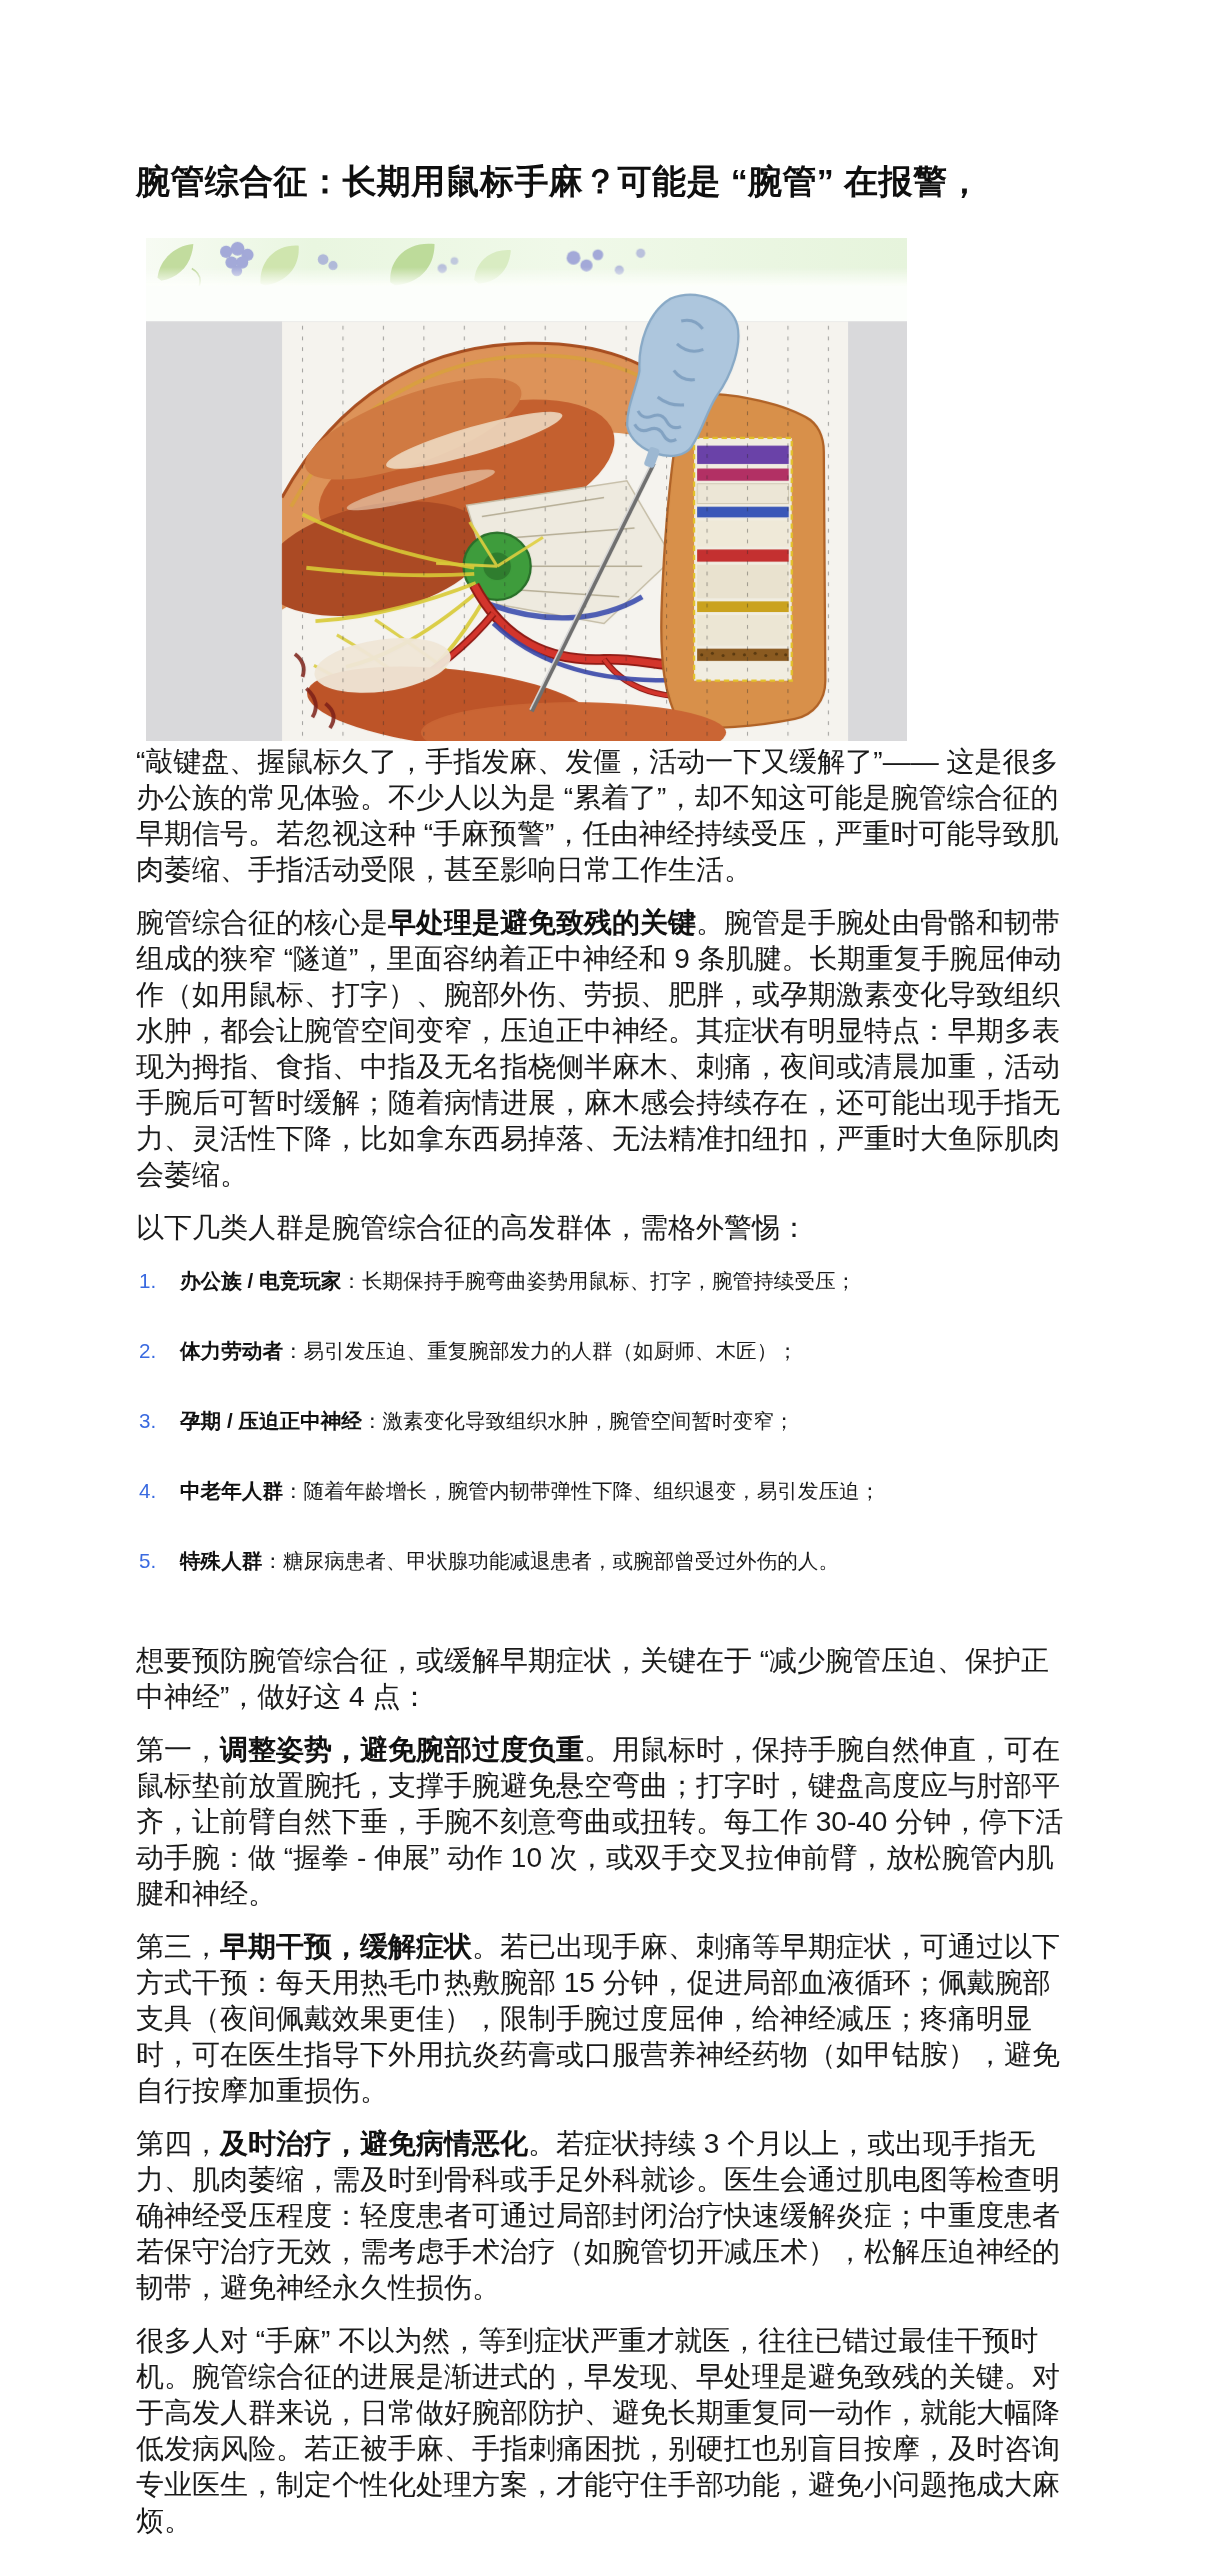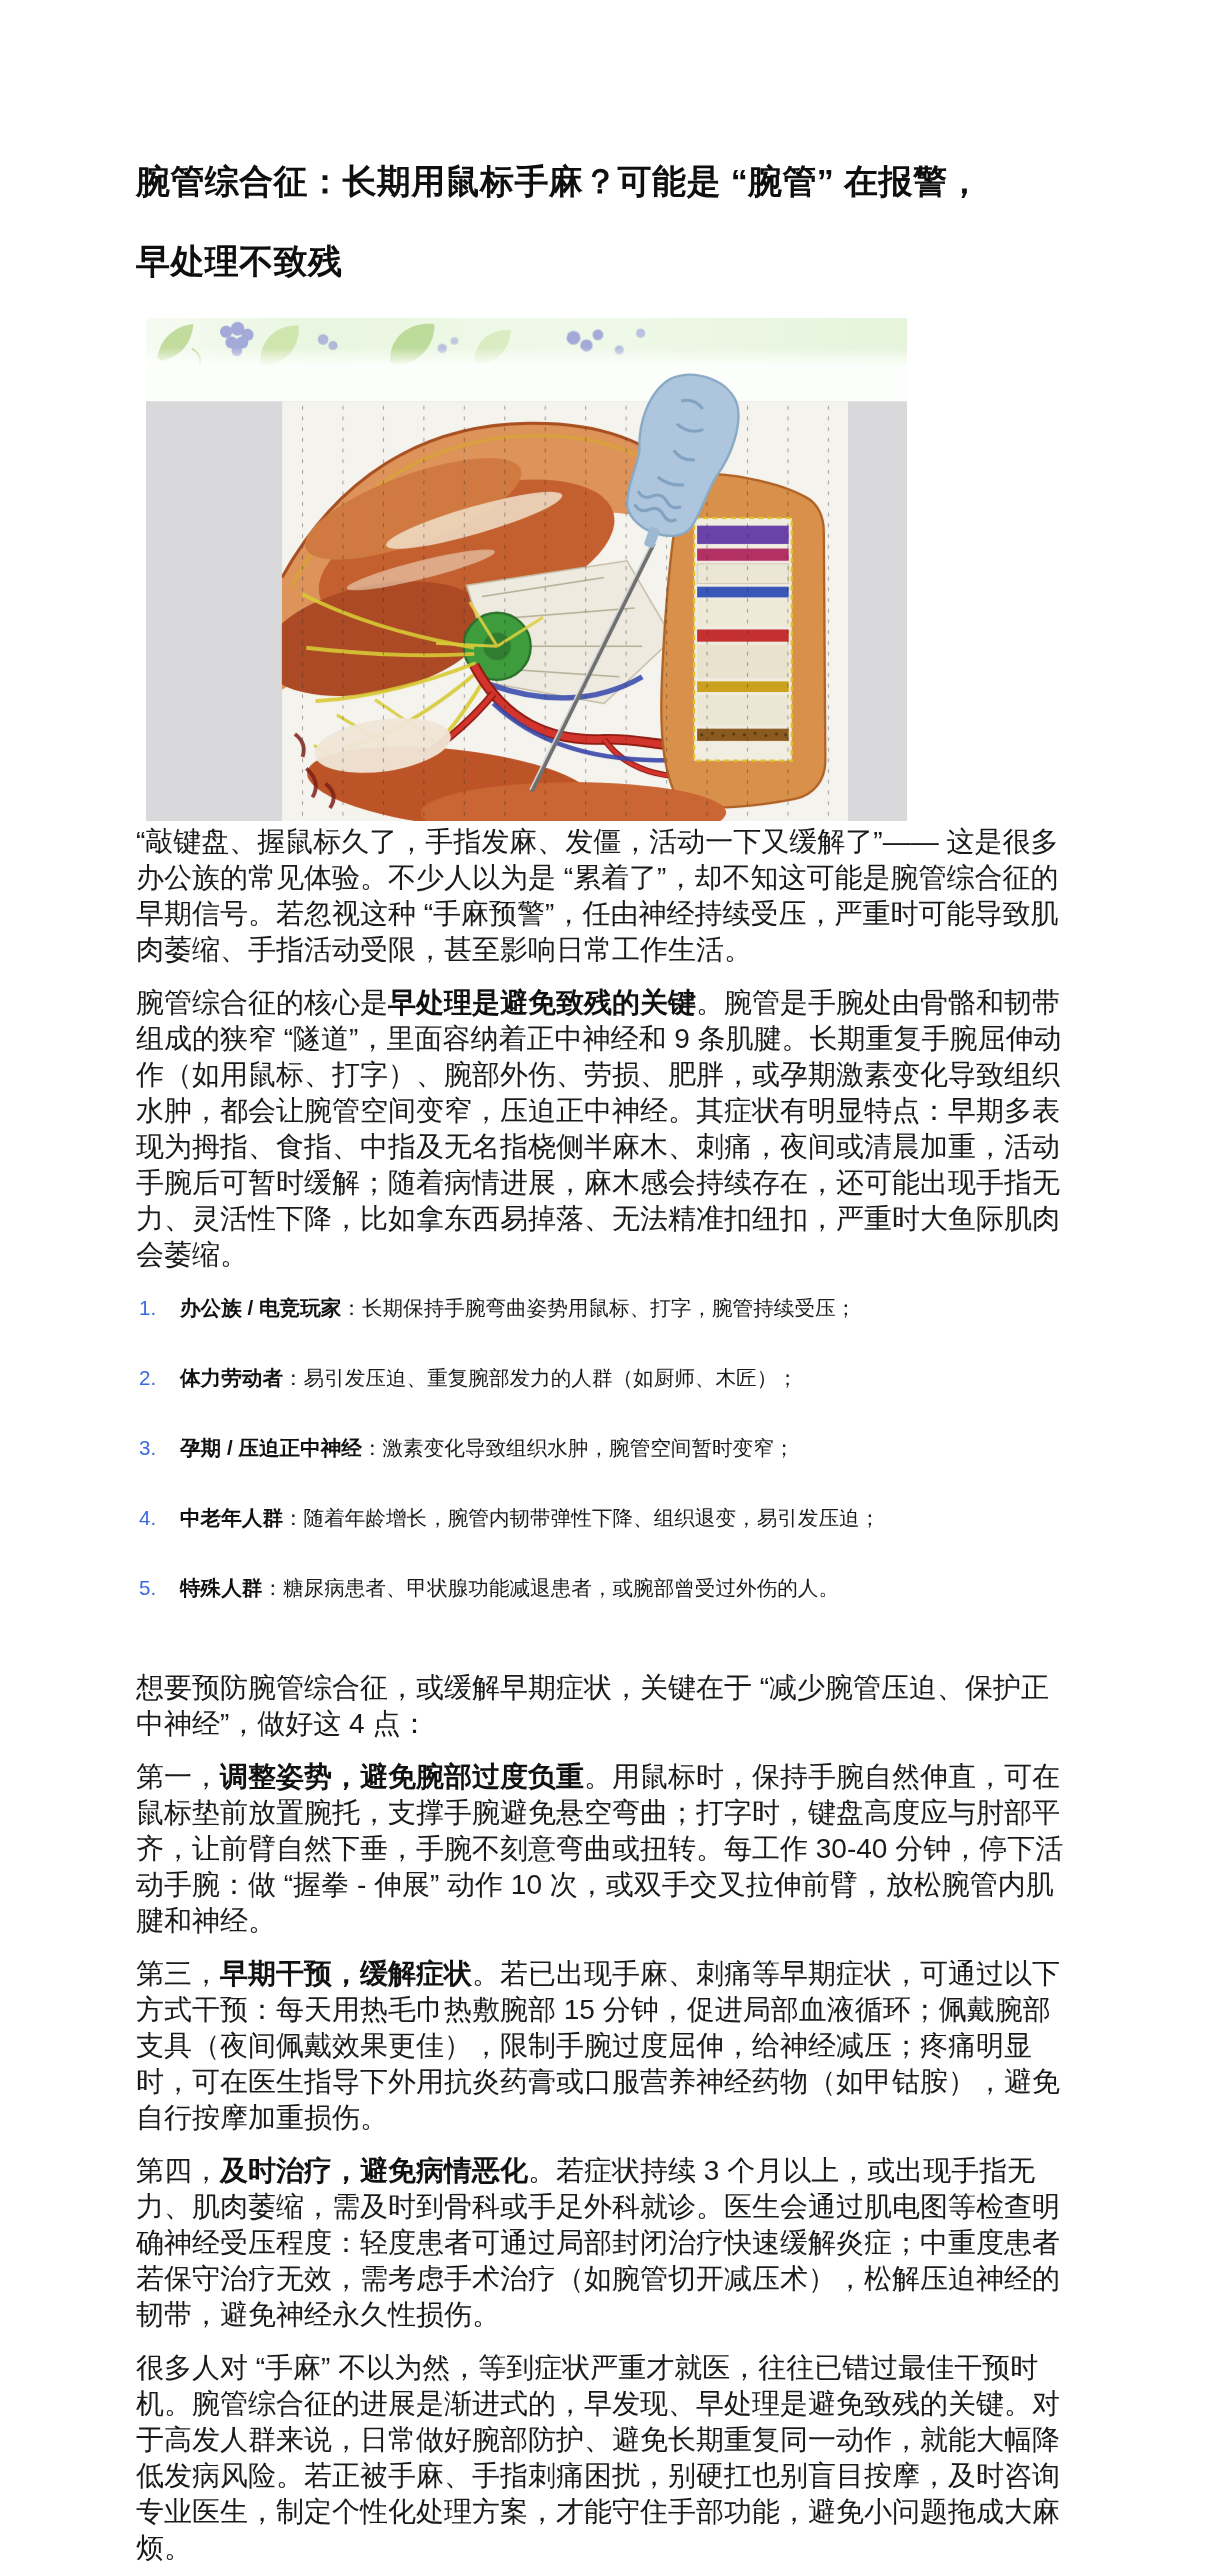--- a/index.html
+++ b/index.html
@@ -20,21 +20,20 @@
   .list-num { position:absolute; left:3.1px; top:0; color:#3a6ae0; font-weight:400; }
 </style>
 <title>腕管综合征：长期用鼠标手麻？可能是 “腕管” 在报警，早处理不致残</title></head>
 <body>
 
 <div class="sheet">
   <div class="content">
 
     <h1 style="margin:0;">
       <div class="title-line">腕管综合征：长期用鼠标手麻？可能是 “腕管” 在报警，</div>
-      <div class="title-line">早处理不致残</div>
     </h1>
 
     <figure class="hero">
       <svg width="761" height="503" viewBox="0 0 997 659" xmlns="http://www.w3.org/2000/svg">
         <defs>
           <linearGradient id="bannerGrad" x1="0" y1="0" x2="1" y2="0">
             <stop offset="0" stop-color="#f7fbf3"></stop>
             <stop offset="0.22" stop-color="#e9f6e0"></stop>
             <stop offset="0.55" stop-color="#f0f9e9"></stop>
             <stop offset="1" stop-color="#e6f4dc"></stop>
@@ -210,20 +209,21 @@
             <path d="M-36,76 q10,9 20,0 q10,-9 20,0 q10,9 18,0"></path>
           </g>
           <rect x="-7" y="96" width="14" height="26" rx="4" fill="#9db8d2"></rect>
         </g>
       </svg>
     </figure>
 
     <div class="article-body">
         <p class=""><span class="seg">“敲键盘、握鼠标久了，手指发麻、发僵，活动一下又缓解了”—— 这是很多办公族的常见体验。不少人以为是 “累着了”，却不知这可能是腕管综合征的早期信号。若忽视这种 “手麻预警”，任由神经持续受压，严重时可能导致肌肉萎缩、手指活动受限，甚至影响日常工作生活。</span></p>
         <p class=""><span class="seg">腕管综合征的核心是</span><span class="seg bold">早处理是避免致残的关键</span><span class="seg">。腕管是手腕处由骨骼和韧带组成的狭窄 “隧道”，里面容纳着正中神经和 9 条肌腱。长期重复手腕屈伸动作（如用鼠标、打字）、腕部外伤、劳损、肥胖，或孕期激素变化导致组织水肿，都会让腕管空间变窄，压迫正中神经。其症状有明显特点：早期多表现为拇指、食指、中指及无名指桡侧半麻木、刺痛，夜间或清晨加重，活动手腕后可暂时缓解；随着病情进展，麻木感会持续存在，还可能出现手指无力、灵活性下降，比如拿东西易掉落、无法精准扣纽扣，严重时大鱼际肌肉会萎缩。</span></p>
+        <p class=""><span class="seg">以下几类人群是腕管综合征的高发群体，需格外警惕：</span></p>
         <ol class="numbered-list">
           <li><span class="list-num">1.</span><span class="seg bold">办公族 / 电竞玩家</span><span class="seg">：长期保持手腕弯曲姿势用鼠标、打字，腕管持续受压；</span></li>
           <li><span class="list-num">2.</span><span class="seg bold">体力劳动者</span><span class="seg">：易引发压迫、重复腕部发力的人群（如厨师、木匠）；</span></li>
           <li><span class="list-num">3.</span><span class="seg bold">孕期 / 压迫正中神经</span><span class="seg">：激素变化导致组织水肿，腕管空间暂时变窄；</span></li>
           <li><span class="list-num">4.</span><span class="seg bold">中老年人群</span><span class="seg">：随着年龄增长，腕管内韧带弹性下降、组织退变，易引发压迫；</span></li>
           <li><span class="list-num">5.</span><span class="seg bold">特殊人群</span><span class="seg">：糖尿病患者、甲状腺功能减退患者，或腕部曾受过外伤的人。</span></li>
         </ol>
         <p class="gap-top"><span class="seg">想要预防腕管综合征，或缓解早期症状，关键在于 “减少腕管压迫、保护正中神经”，做好这 4 点：</span></p>
         <p class=""><span class="seg">第一，</span><span class="seg bold">调整姿势，避免腕部过度负重</span><span class="seg">。用鼠标时，保持手腕自然伸直，可在鼠标垫前放置腕托，支撑手腕避免悬空弯曲；打字时，键盘高度应与肘部平齐，让前臂自然下垂，手腕不刻意弯曲或扭转。每工作 30-40 分钟，停下活动手腕：做 “握拳 - 伸展” 动作 10 次，或双手交叉拉伸前臂，放松腕管内肌腱和神经。</span></p>
         <p class=""><span class="seg">第三，</span><span class="seg bold">早期干预，缓解症状</span><span class="seg">。若已出现手麻、刺痛等早期症状，可通过以下方式干预：每天用热毛巾热敷腕部 15 分钟，促进局部血液循环；佩戴腕部支具（夜间佩戴效果更佳），限制手腕过度屈伸，给神经减压；疼痛明显时，可在医生指导下外用抗炎药膏或口服营养神经药物（如甲钴胺），避免自行按摩加重损伤。</span></p>

